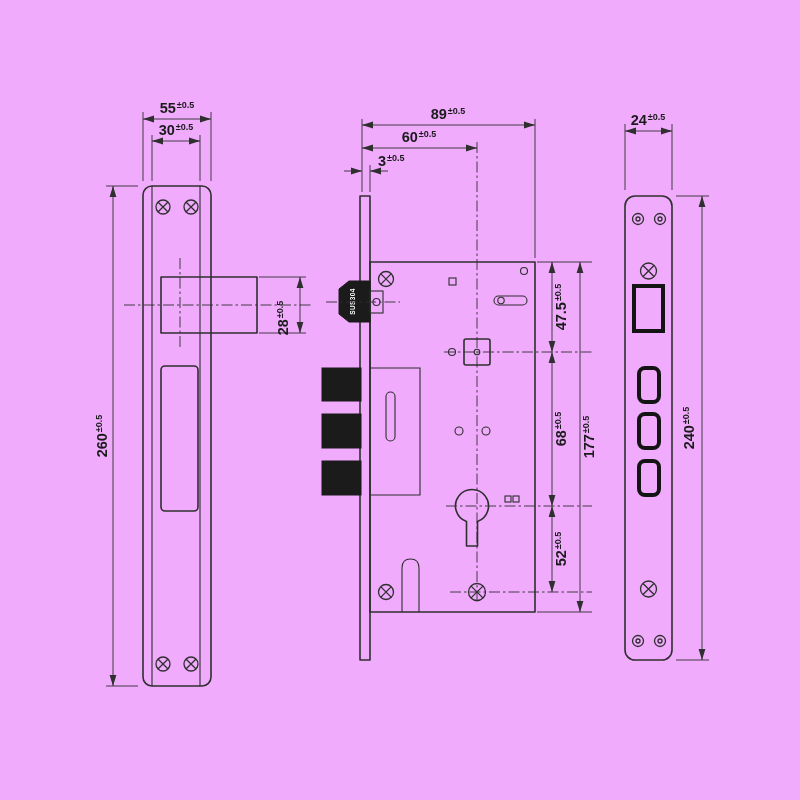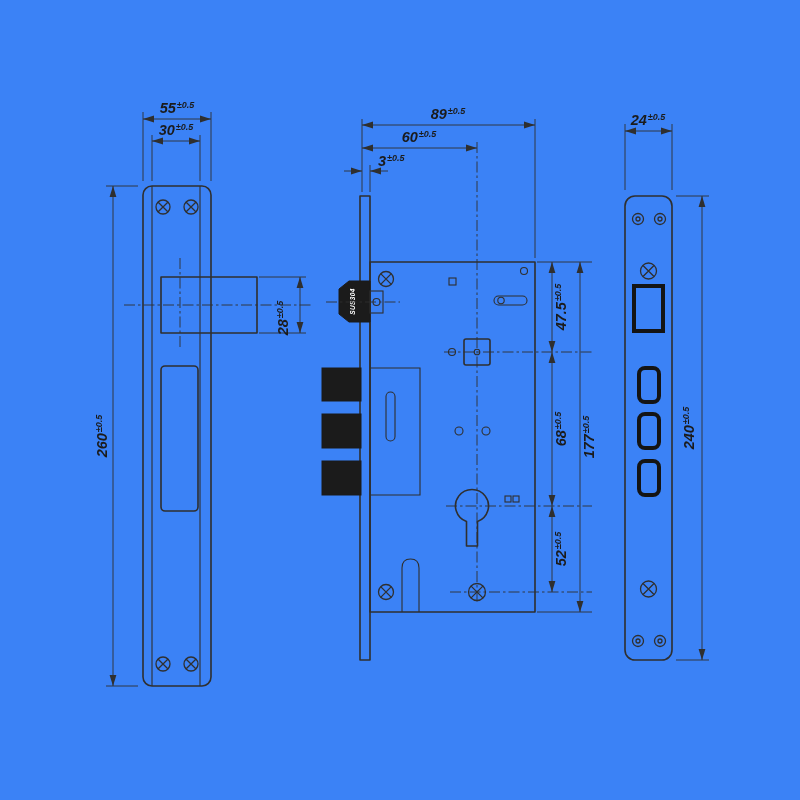--- a/index.html
+++ b/index.html
@@ -1,16 +1,16 @@
 <!DOCTYPE html>
 <html><head>
 <meta charset="utf-8">
 <style>
   html,body{margin:0;padding:0;background:#ffffff;}
-  .stage{width:800px;height:800px;background:#3b82f6;position:relative;font-family:"Liberation Sans",sans-serif;font-style:italic;}
+  .stage{width:800px;height:800px;background:#f0abfc;position:relative;font-family:"Liberation Sans",sans-serif;}
   .ol{fill:none;stroke:#2f2f2f;stroke-width:1.6;stroke-linejoin:round;}
   .th{fill:none;stroke:#2f2f2f;stroke-width:1.1;}
   .scr{fill:none;stroke:#2f2f2f;stroke-width:1.3;}
   .bold{fill:none;stroke:#141414;stroke-width:4;}
   .dim{fill:none;stroke:#2f2f2f;stroke-width:0.9;}
   .cl{fill:none;stroke:#2f2f2f;stroke-width:0.9;stroke-dasharray:11 3 2.5 3;}
   .blk{fill:#1b1b1b;stroke:#1b1b1b;stroke-width:1;}
   .dval{font-family:"Liberation Sans",sans-serif;font-weight:700;font-size:14.5px;fill:#1b1b1b;}
   .dsup{font-size:9px;font-weight:700;}
   .mat{font-family:"Liberation Sans",sans-serif;font-weight:600;font-size:6.5px;fill:#ffffff;letter-spacing:.4px;}

